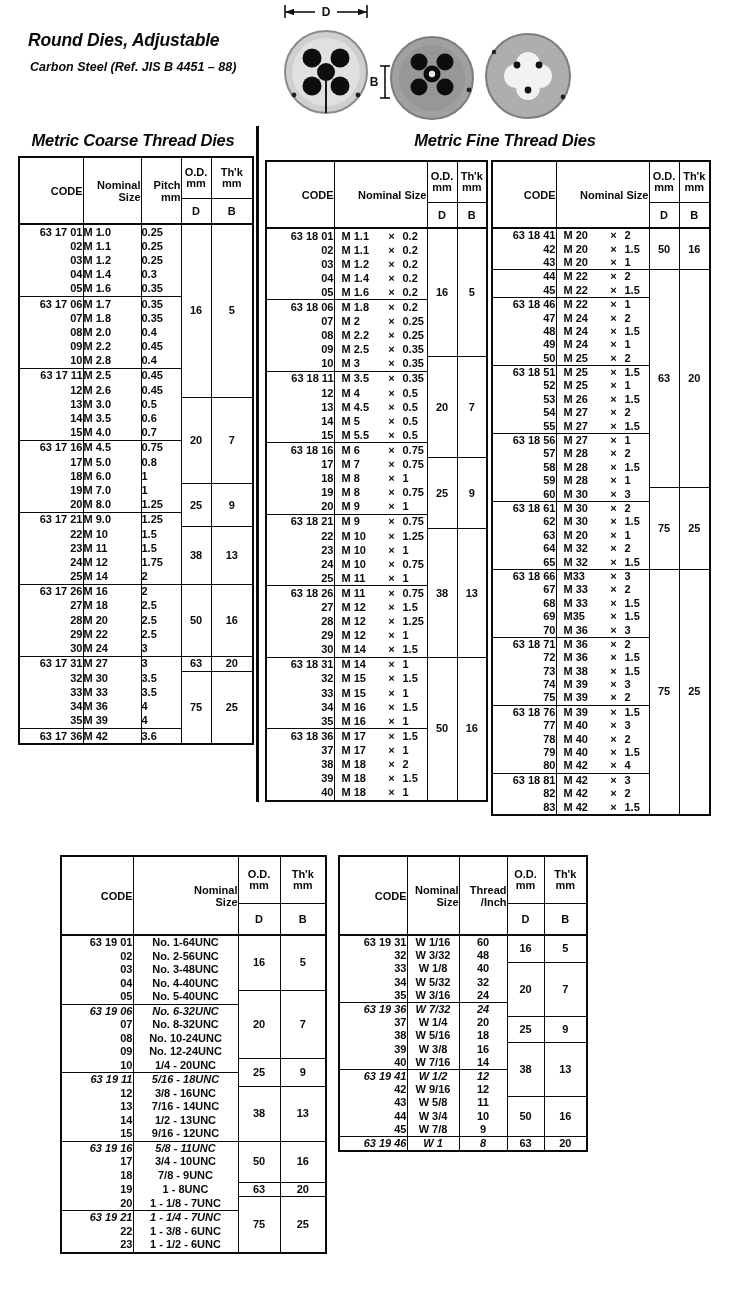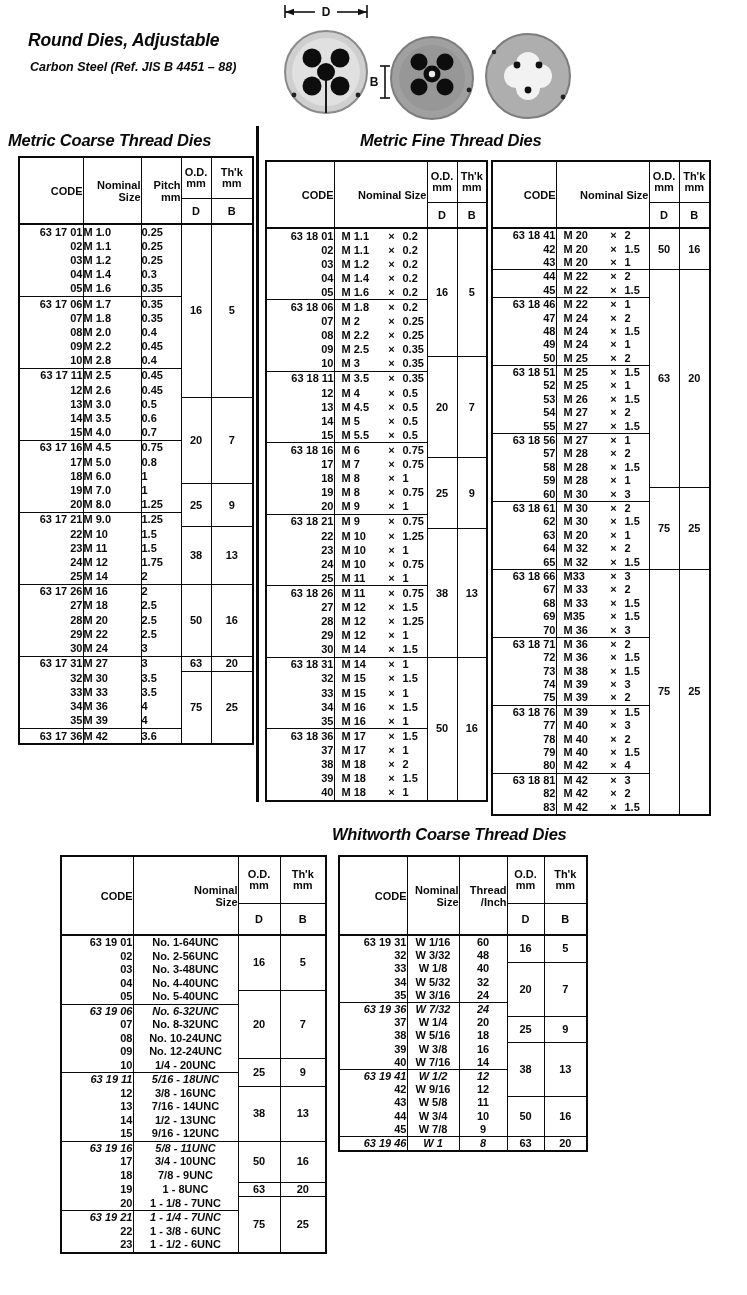--- a/index.html
+++ b/index.html
@@ -1,21 +1,21 @@
 <!DOCTYPE html>
 <html><head>
 <meta charset="utf-8">
 <style>
   html,body{margin:0;padding:0;}
   #page{position:relative;width:747px;height:1295px;background:#fff;color:#0a0a0a;
         font-family:"Liberation Sans",sans-serif;overflow:hidden;}
   .abs{position:absolute;}
   #main-title{left:28px;top:30px;font:italic 800 17.5px/20px "Liberation Sans",sans-serif;letter-spacing:-.2px;}
   #main-sub{left:30px;top:60px;font:italic 700 12.5px/15px "Liberation Sans",sans-serif;}
-  .sec-title{font:italic 800 16.5px/20px "Liberation Sans",sans-serif;letter-spacing:-.2px;}
+  .sec-title{font:italic 800 16.5px/20px "Liberation Sans",sans-serif;letter-spacing:-.2px;text-align:center;}
   #ttl-coarse{left:8px;top:130px;width:250px;}
   #ttl-fine{left:360px;top:130px;width:290px;}
   #ttl-unified{left:50px;top:824px;width:280px;}
   #ttl-whit{left:332px;top:824px;width:310px;}
   #divider{left:256px;top:126px;width:3px;height:676px;background:#0a0a0a;}
   #t-coarse{left:18px;top:156px;}
   #t-finea{left:265px;top:160px;}
   #t-fineb{left:491px;top:160px;}
   #t-unified{left:60px;top:855px;}
   #t-whit{left:338px;top:855px;}
@@ -110,21 +110,20 @@
       <circle cx="258" cy="88" r="3.4" fill="#111"></circle>
       <circle cx="293" cy="95" r="2.4" fill="#222"></circle>
       <circle cx="224" cy="50" r="2.2" fill="#222"></circle>
     </g>
   </svg>
 
   <div class="abs" id="divider"></div>
 
   <div class="abs sec-title" id="ttl-coarse">Metric Coarse Thread Dies</div>
   <div class="abs sec-title" id="ttl-fine">Metric Fine Thread Dies</div>
-  <div class="abs sec-title" id="ttl-whit">Whitworth Coarse Thread Dies</div>
 
   <div class="abs" id="t-coarse">
       <table class="cat" style="--rh: 14.2px;">
         <colgroup>
           <col style="width: 64px;">
           <col style="width: 58px;">
           <col style="width: 40px;">
           <col style="width: 30px;">
           <col style="width: 42px;">
         </colgroup>

